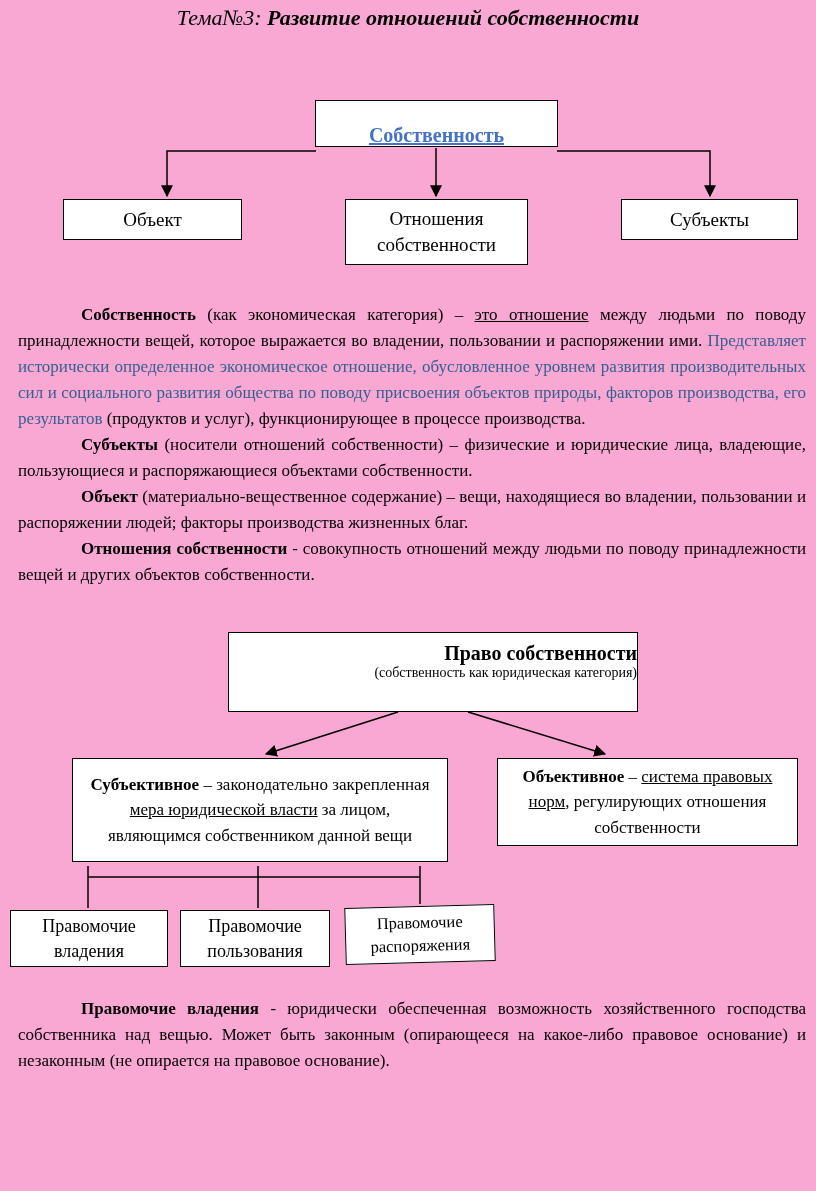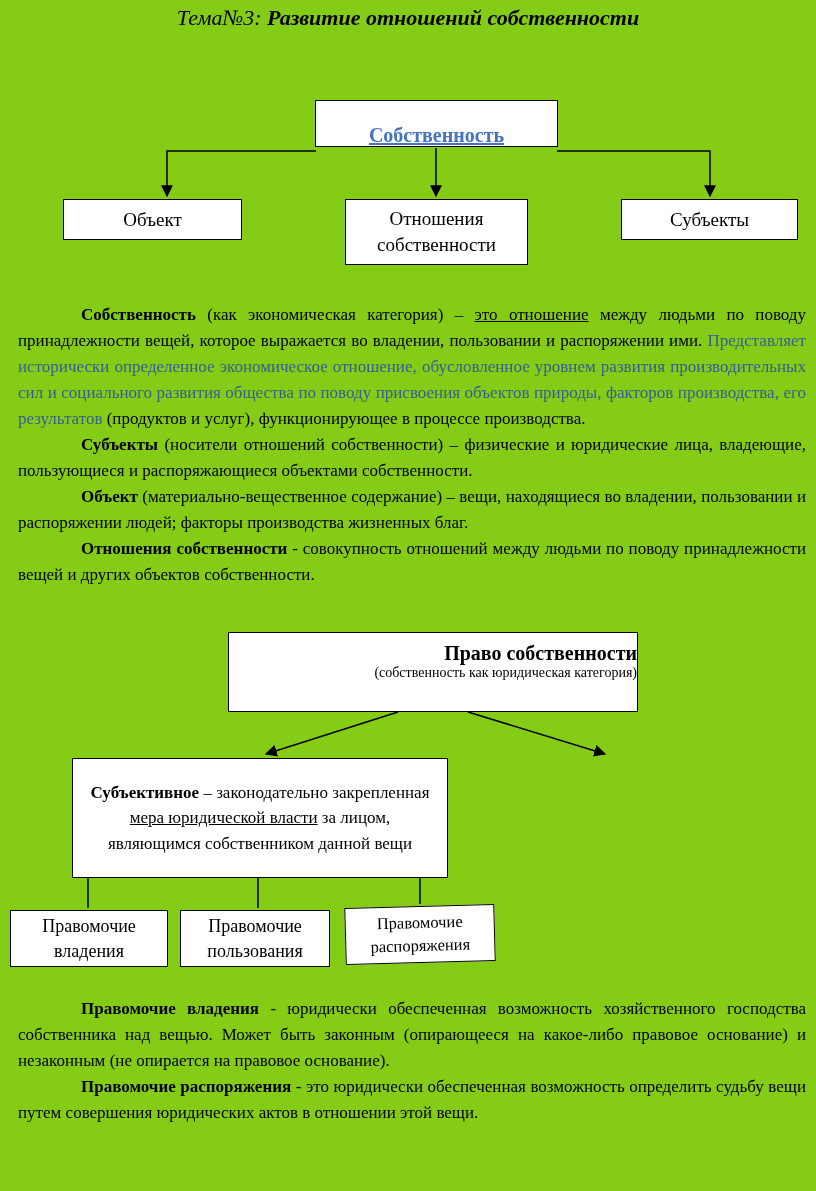--- a/index.html
+++ b/index.html
@@ -1,21 +1,21 @@
 <!DOCTYPE html>
 <html><head>
 <meta charset="utf-8">
 <style>
   * { box-sizing: border-box; }
   html, body { margin: 0; padding: 0; background: #ffffff; }
   .page {
     position: relative;
     width: 816px;
     height: 1191px;
-    background: #84cc16;
+    background: #f9a8d4;
     font-family: "Liberation Serif", serif;
     color: #000000;
     overflow: hidden;
   }
   .doc-title {
     position: absolute;
     top: 5px; left: 0; width: 100%;
     text-align: center;
     font-style: italic;
     font-size: 22px;
@@ -47,21 +47,21 @@
     white-space: nowrap;
   }
   #d1-object   { left: 63px;  top: 199px; width: 179px; height: 41px; font-size: 19px; }
   #d1-relations{ left: 345px; top: 199px; width: 183px; height: 66px; font-size: 19px; line-height: 1.35; }
   #d1-subjects { left: 621px; top: 199px; width: 177px; height: 41px; font-size: 19px; }
 
   
   #d2-root { left: 228px; top: 632px; width: 410px; height: 80px; padding-top: 9px; text-align: right; }
   #d2-root .rt { font-size: 20px; font-weight: 700; }
   #d2-root .rs { font-size: 14px; }
-  #d2-left  { left: 72px;  top: 758px; width: 376px; height: 120px; font-size: 17px; line-height: 1.5; padding: 4px 10px; }
+  #d2-left  { left: 72px;  top: 758px; width: 376px; height: 104px; font-size: 17px; line-height: 1.5; padding: 4px 10px; }
   #d2-right { left: 497px; top: 758px; width: 301px; height: 88px;  font-size: 17px; line-height: 1.5; padding: 4px 8px; }
   #leaf-0 { left: 10px;  top: 910px; width: 158px; height: 57px; font-size: 18px;   line-height: 1.35; }
   #leaf-1 { left: 180px; top: 910px; width: 150px; height: 57px; font-size: 18px;   line-height: 1.35; }
   #leaf-2 { left: 345px; top: 906px; width: 150px; height: 57px; font-size: 16.5px; line-height: 1.35; transform: rotate(-1.6deg); }
 
   
   .textblock { position: absolute; left: 16px; width: 816px; padding: 0 26px 0 2px; }
   #block1 { top: 302px; }
   #block2 { top: 996px; }
   .para {
@@ -120,28 +120,30 @@
     <div class="para"><span style="font-weight: 700;">Отношения собственности </span><span>- совокупность отношений между людьми по поводу принадлежности вещей и других объектов собственности.</span></div>
   </div>
 
   <div class="dbox" id="d2-root">
     <div class="rt">Право собственности</div>
     <div class="rs">(собственность как юридическая категория)</div>
   </div>
   <div class="dbox vcenter" id="d2-left">
     <div class="rich"><span style="font-weight: 700;">Субъективное</span><span> – законодательно закрепленная </span><span style="text-decoration: underline;">мера юридической власти</span><span> за лицом, являющимся собственником данной вещи</span></div>
   </div>
+  <div class="dbox vcenter" id="d2-right">
+    <div class="rich"><span style="font-weight: 700;">Объективное</span><span> – </span><span style="text-decoration: underline;">система правовых норм</span><span>, регулирующих отношения собственности</span></div>
+  </div>
   <div class="dbox vcenter" id="leaf-0">
     <span>Правомочие владения</span>
   </div>
   <div class="dbox vcenter" id="leaf-1">
     <span>Правомочие пользования</span>
   </div>
   <div class="dbox vcenter" id="leaf-2">
     <span>Правомочие распоряжения</span>
   </div>
 
   <div class="textblock" id="block2">
     <div class="para"><span style="font-weight: 700;">Правомочие владения </span><span>- юридически обеспеченная возможность хозяйственного господства собственника над вещью. Может быть законным (опирающееся на какое-либо правовое основание) и незаконным (не опирается на правовое основание).</span></div>
-    <div class="para"><span style="font-weight: 700;">Правомочие распоряжения </span><span>- это юридически обеспеченная возможность определить судьбу вещи путем совершения юридических актов в отношении этой вещи.</span></div>
   </div>
 
 </div>
 
 </body></html>

